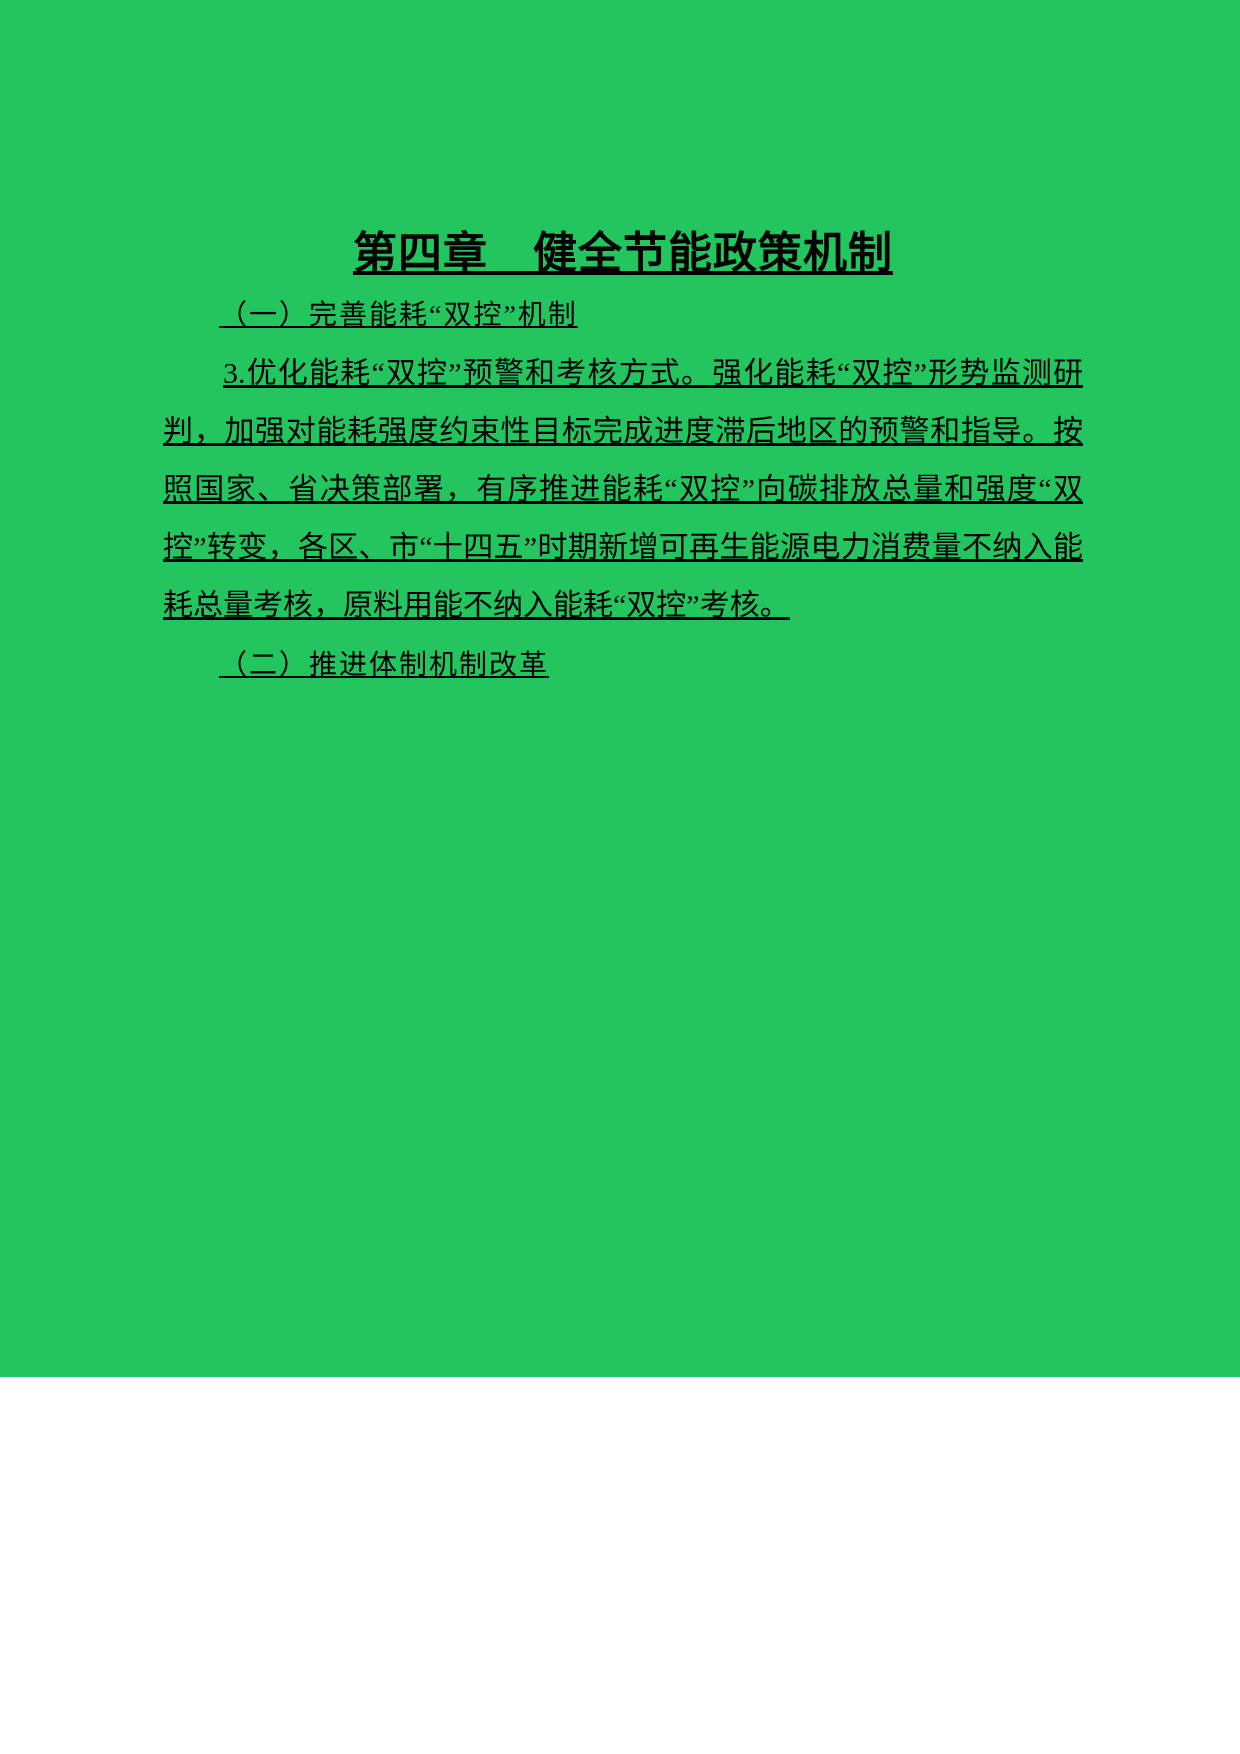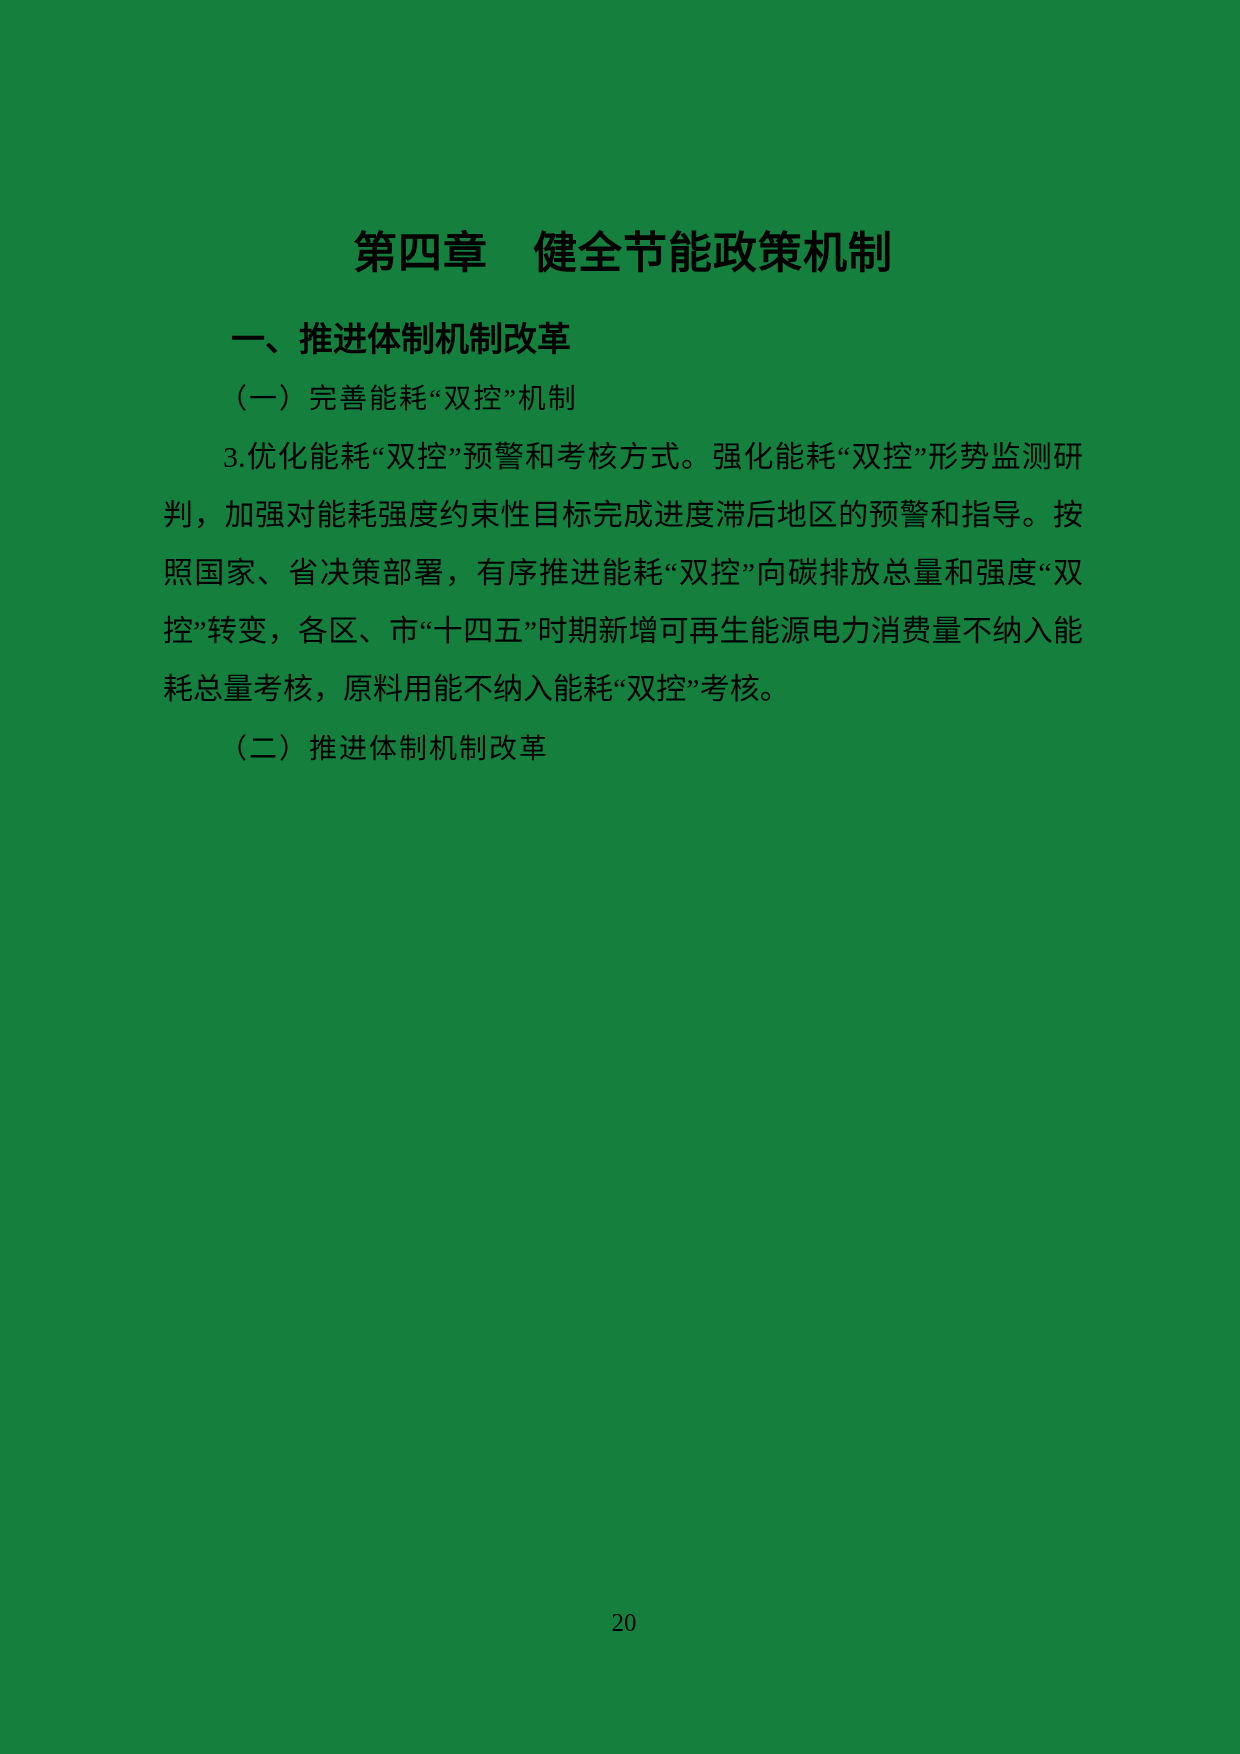--- a/index.html
+++ b/index.html
@@ -3,25 +3,26 @@
 <meta charset="utf-8">
 <style>
   html, body {
     margin: 0;
     padding: 0;
     background: #ffffff;
   }
   .page {
     position: relative;
     width: 1240px;
-    height: 1754px;
+    height: 1377px;
     margin: 0 auto;
-    background: #15803d;
+    background: #22c55e;
     color: #000000;
     overflow: hidden;
+    text-decoration: underline;
   }
   .content {
     padding: 222px 157px 0 163px; 
   }
   .chapter-title {
     font-family: "Liberation Sans", sans-serif;
     font-weight: 700;
     font-size: 44px;
     line-height: 62px;
     text-align: center;
@@ -65,21 +66,20 @@
   }
 </style>
 </head>
 <body>
 
 <div class="page">
   <div class="content">
 
     <div class="chapter-title">第四章　健全节能政策机制</div>
 
-    <div class="section-heading">一、推进体制机制改革</div>
 
     <div class="subsection-heading">（一）完善能耗“双控”机制</div>
 
 
     <p class="body-paragraph">3.优化能耗“双控”预警和考核方式。强化能耗“双控”形势监测研判，加强对能耗强度约束性目标完成进度滞后地区的预警和指导。按照国家、省决策部署，有序推进能耗“双控”向碳排放总量和强度“双控”转变，各区、市“十四五”时期新增可再生能源电力消费量不纳入能耗总量考核，原料用能不纳入能耗“双控”考核。</p>
 
 
     <div class="subsection-heading">（二）推进体制机制改革</div>
 
 

